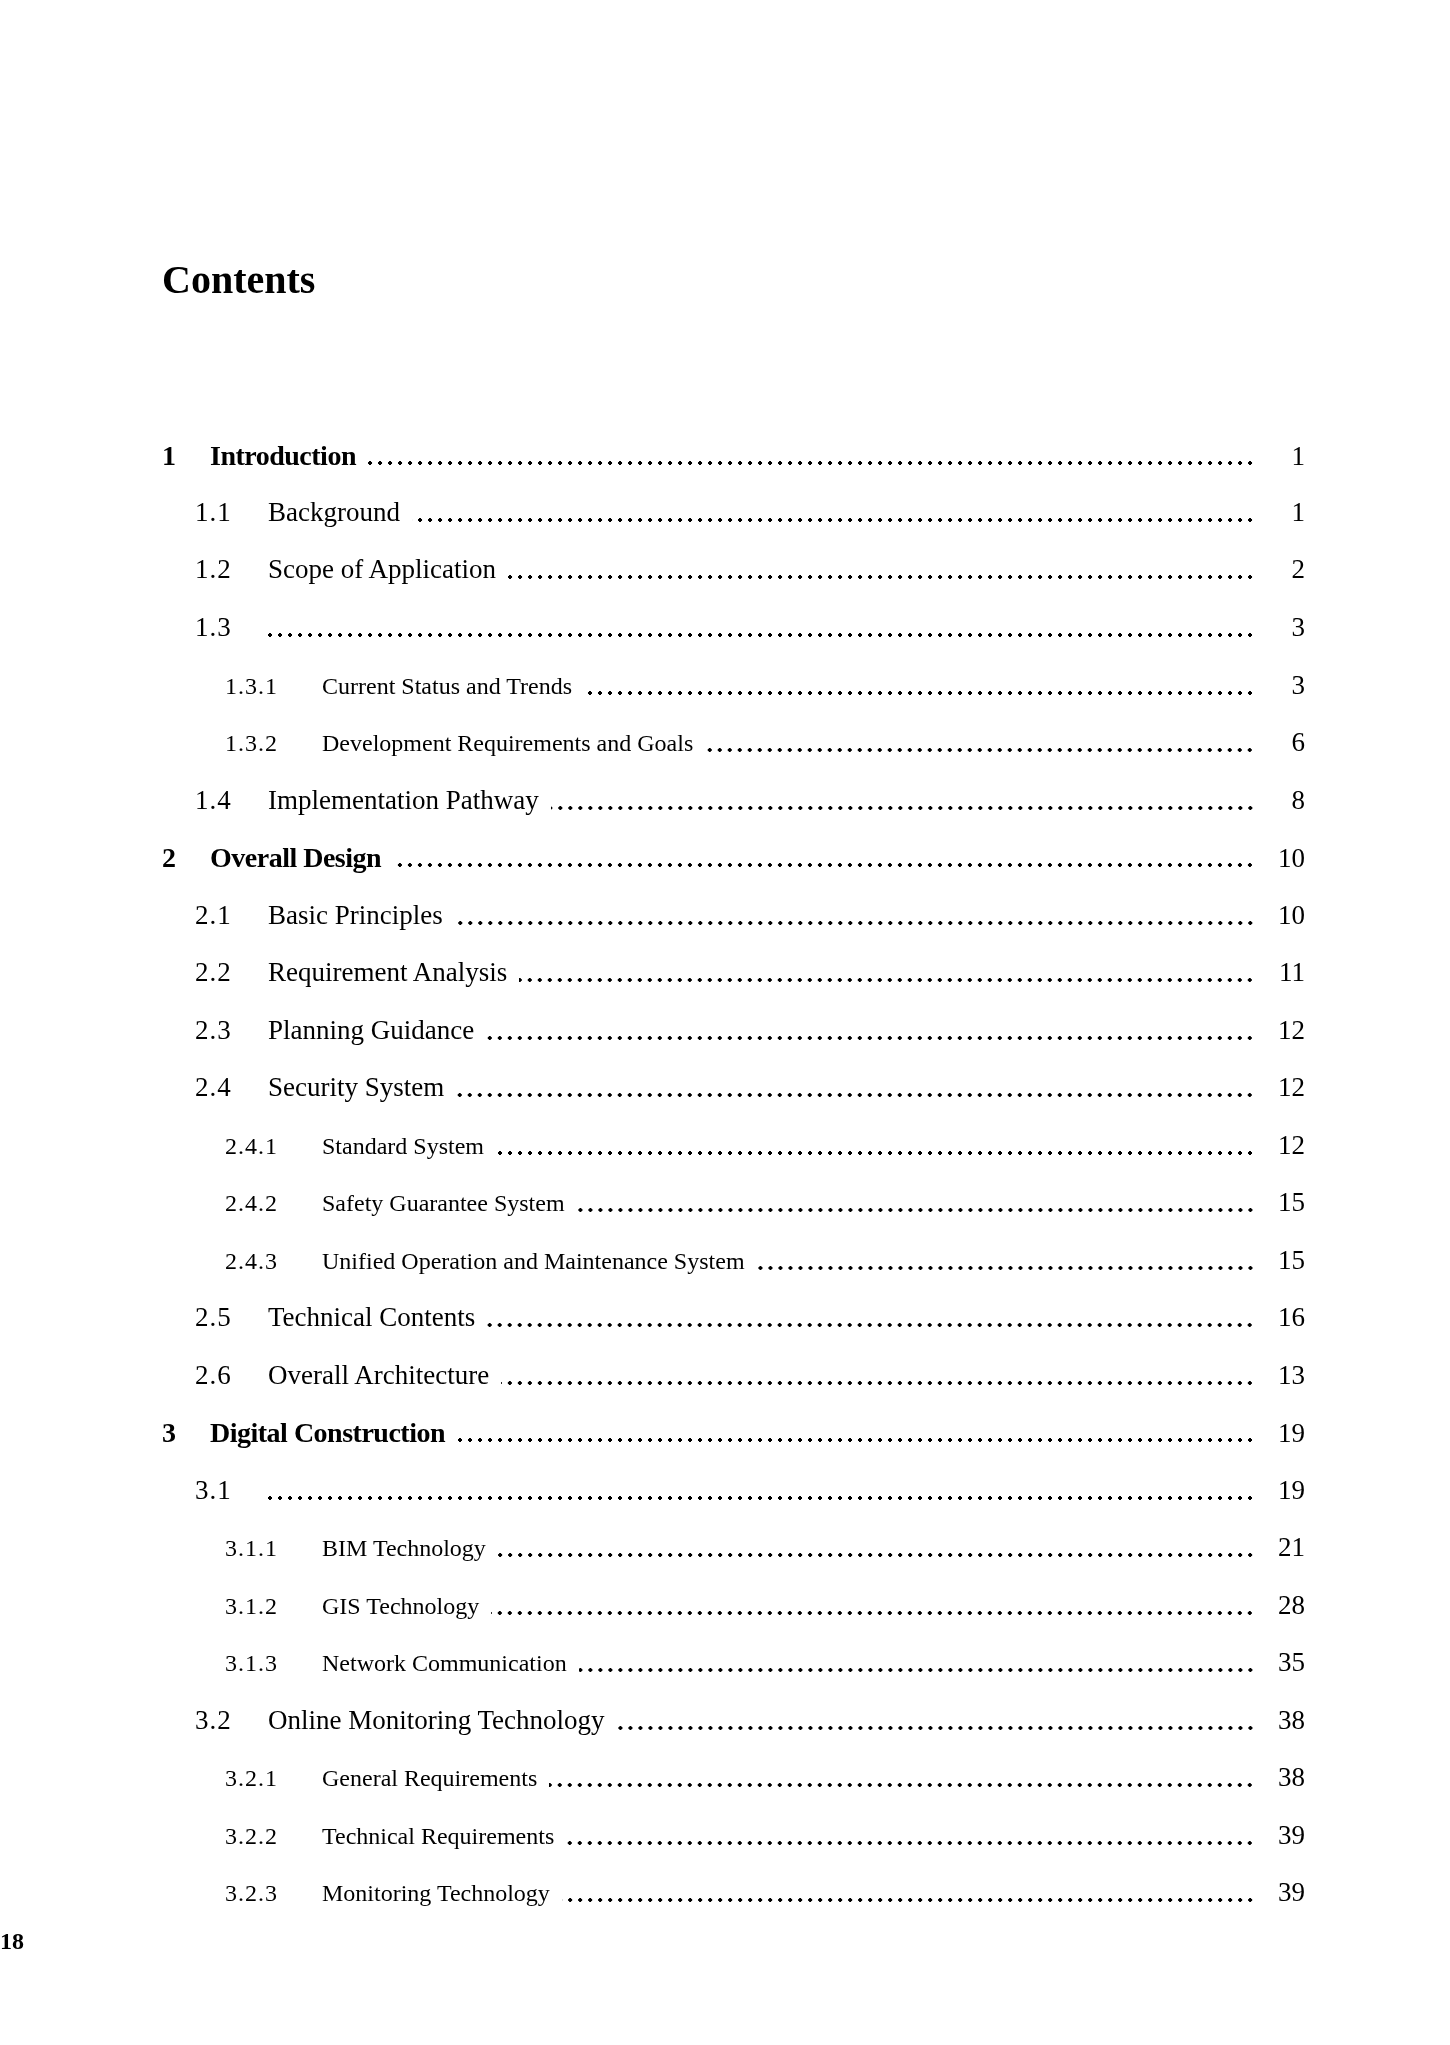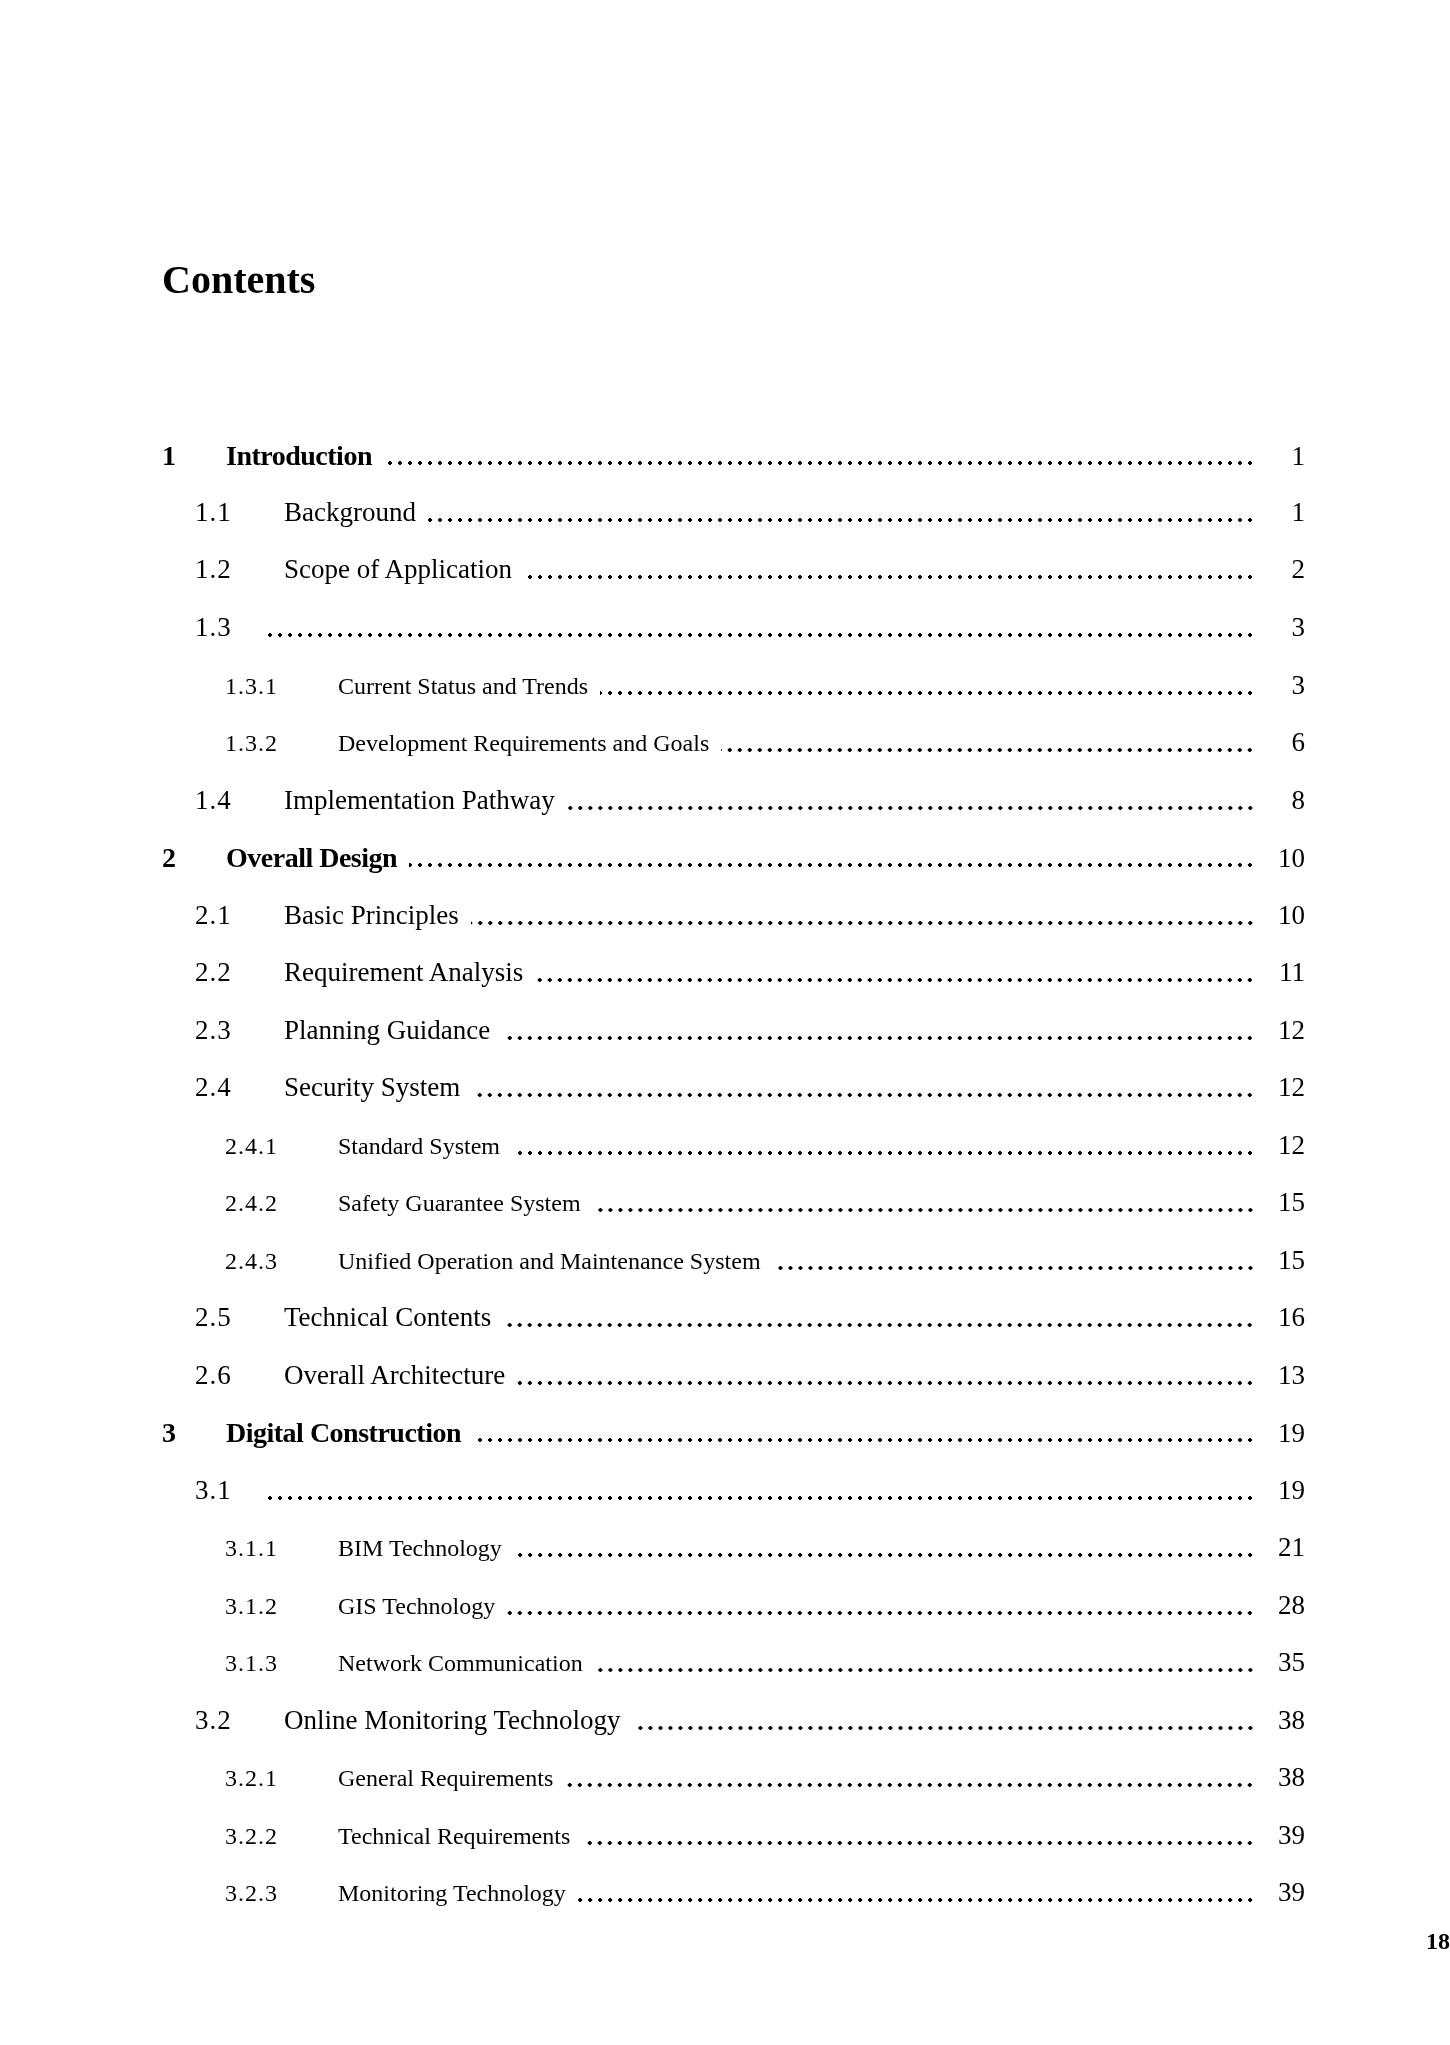--- a/index.html
+++ b/index.html
@@ -15,34 +15,34 @@
     position: absolute; height: 40px; display: flex; align-items: baseline;
     font-family: "Liberation Serif", serif;
   }
   .row.l1 { left: 162px; right: 145px; font-size: 28px; font-weight: bold; }
   .row.l2 { left: 195px; right: 145px; font-size: 27px; }
   .row.l3 { left: 225px; right: 145px; font-size: 24px; }
   .num { white-space: nowrap; flex: 0 0 auto; }
   .row.l1 .num { width: 48px; }
   .row.l2 .num { width: 73px; letter-spacing: 1px; }
   .row.l3 .num { width: 97px; letter-spacing: 1px; }
-  .label { white-space: nowrap; flex: 0 0 auto; padding-right: 12px; margin-left: 16px; }
+  .label { white-space: nowrap; flex: 0 0 auto; padding-right: 12px; }
   .row.l1 .label { letter-spacing: -0.5px; }
   .leader {
     flex: 1 1 auto; height: 4px; align-self: center; margin-top: 6px;
     background-image: radial-gradient(circle, #000 1.6px, transparent 1.9px);
     background-size: 10px 4px; background-repeat: repeat-x; background-position: right center;
     margin-right: 18px;
   }
   .pg {
     flex: 0 0 auto; width: 32px; text-align: right; white-space: nowrap;
     font-family: "Liberation Serif", serif; font-weight: normal; font-size: 27px;
   }
   .folio {
-    position: absolute; left: 0; width: 1450px; top: 1928px; text-align: right;
+    position: absolute; left: 0; width: 1450px; top: 1928px; text-align: left;
     font-family: "Liberation Serif", serif; font-weight: bold; font-size: 24px;
   }
 </style>
 </head>
 <body>
 
 <div class="page">
   <h1 class="title">Contents</h1>
 
   <div class="toc">

